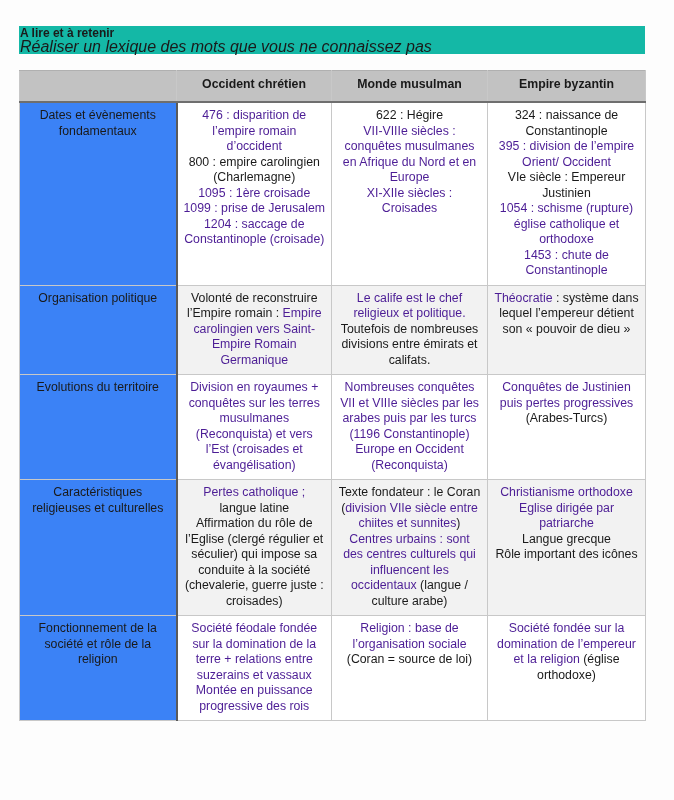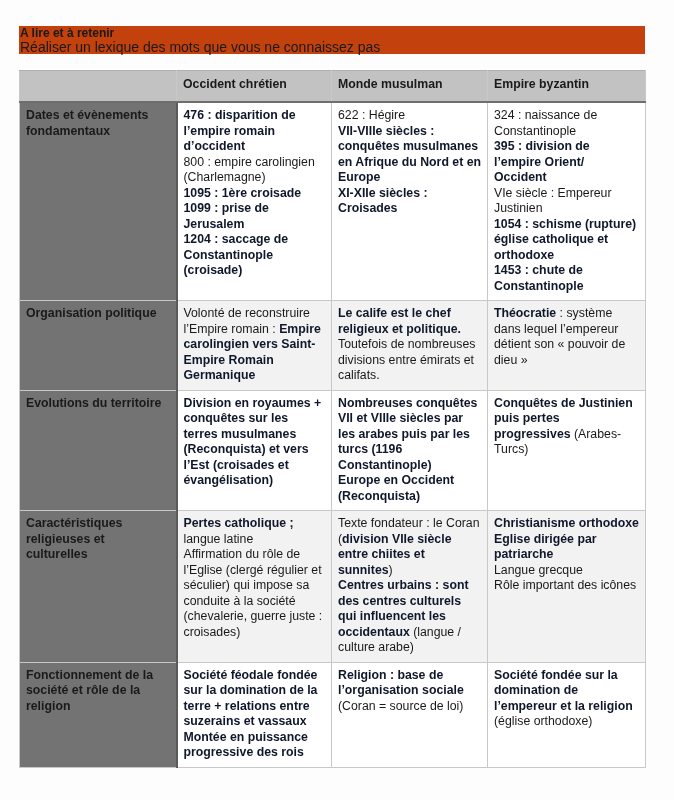--- a/index.html
+++ b/index.html
@@ -3,39 +3,39 @@
 <meta charset="utf-8">
 <style>
   html, body { margin: 0; padding: 0; }
   body {
     width: 674px; height: 800px; background: #fdfdfd; position: relative;
     font-family: "Liberation Sans", sans-serif; color: #1a1a1a;
     overflow: hidden;
   }
   .banner {
     position: absolute; left: 19px; top: 26px; width: 626px; height: 28px;
-    background: #c2410c; padding: 0 0 0 1px; box-sizing: border-box;
+    background: #14b8a6; padding: 0 0 0 1px; box-sizing: border-box;
   }
   .banner .title { font-size: 12px; font-weight: bold; line-height: 13px; display: block; padding-top: 1px; }
-  .banner .subtitle { font-size: 14px; line-height: 14px; display: block; }
+  .banner .subtitle { font-size: 16px; font-style: italic; line-height: 14px; display: block; }
   table {
     position: absolute; left: 19px; top: 70px; width: 626px;
     border-collapse: collapse; table-layout: fixed;
     font-size: 12.3px; line-height: 15.5px;
   }
   col.c0 { width: 157px; } col.c1 { width: 155px; } col.c2 { width: 156px; } col.c3 { width: 158px; }
-  th, td { border: 1px solid #c8c8c8; vertical-align: top; text-align: left; padding: 5px 6px 6px 6px; }
+  th, td { border: 1px solid #c8c8c8; vertical-align: top; text-align: center; padding: 5px 6px 6px 6px; }
   thead th {
     background: #c2c2c2; font-weight: bold; height: 18px; padding-top: 6px;
     border-bottom: 2px solid #6e6e6e; border-top: 1px solid #b0b0b0;
   }
-  tbody th { background: #737373; font-weight: bold; border-right: 2px solid #5a5a5a; }
+  tbody th { background: #3b82f6; font-weight: normal; border-right: 2px solid #5a5a5a; }
   tbody tr.alt td { background: #f2f2f2; }
   tbody tr td { background: #ffffff; }
-  .hl { color: #0f172a; font-weight: bold; }
+  .hl { color: #4c1d95; font-weight: normal; }
   .line { display: block; }
 </style>
 </head>
 <body>
 
 <div class="banner">
   <span class="title">A lire et à retenir</span>
   <span class="subtitle">Réaliser un lexique des mots que vous ne connaissez pas</span>
 </div>
 

